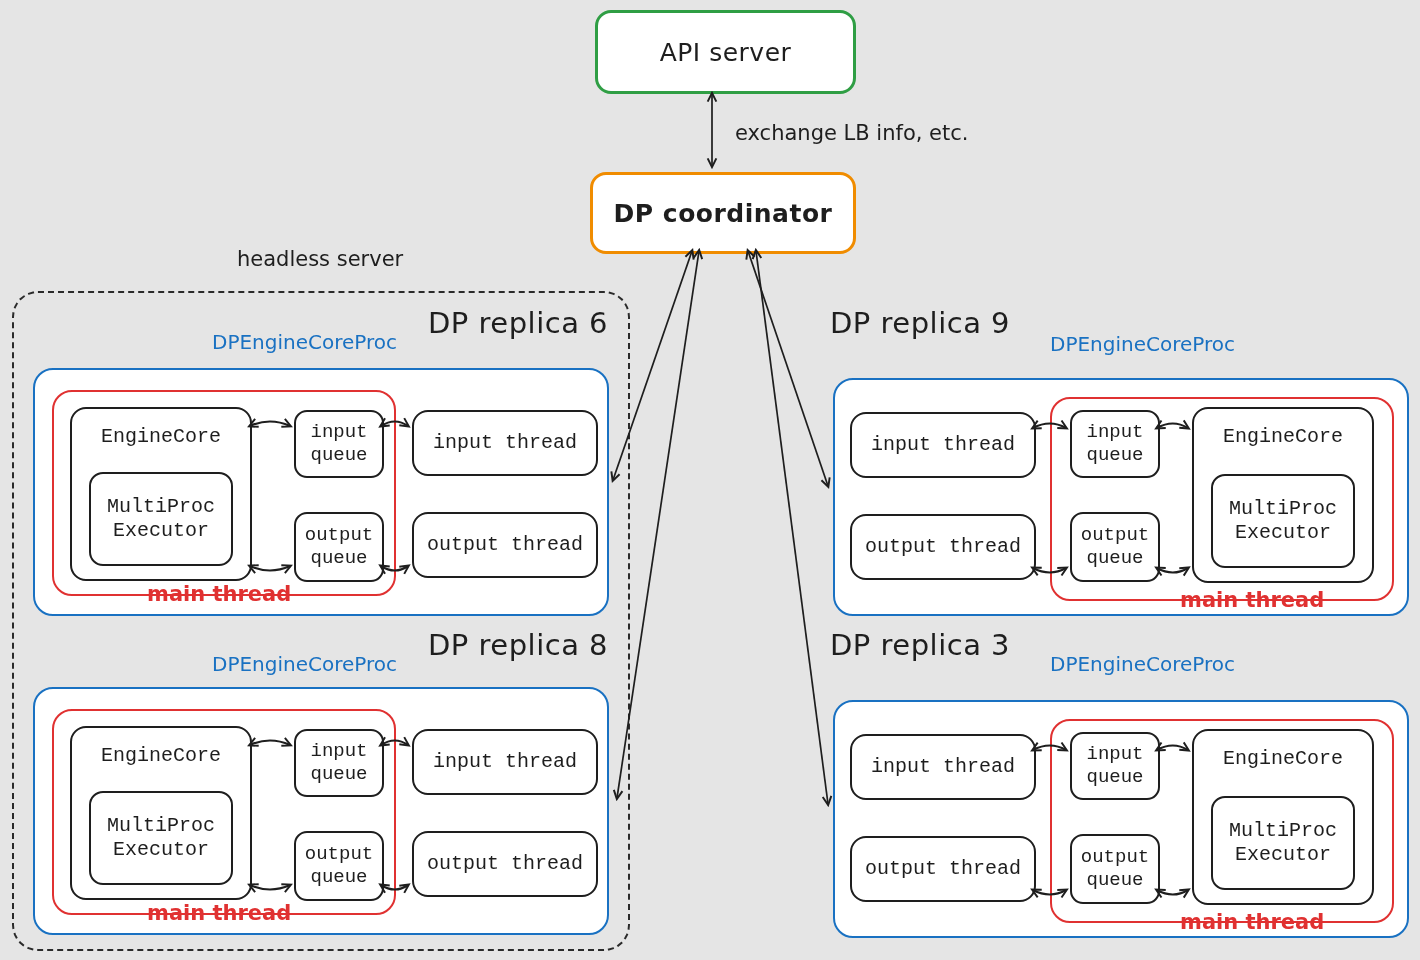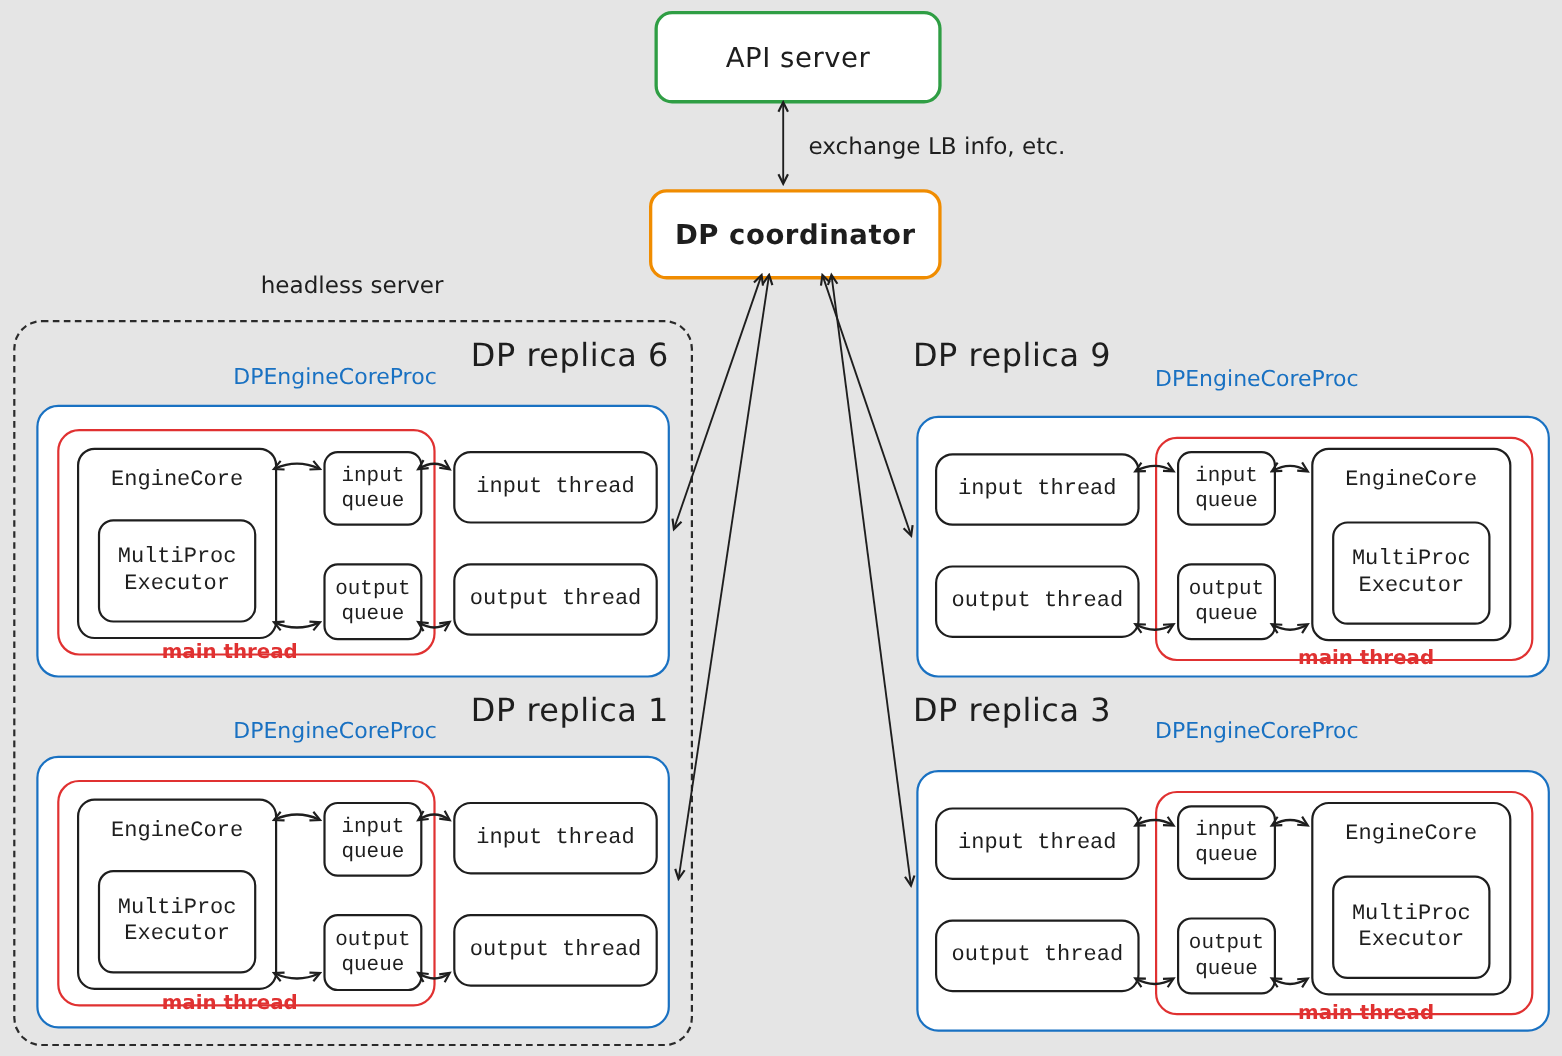--- a/index.html
+++ b/index.html
@@ -7,21 +7,21 @@
           font-family:"DejaVu Sans","Liberation Sans",sans-serif;color:#1e1e1e;}
   
   .bignode{position:absolute;display:flex;align-items:center;justify-content:center;
            border-radius:16px;background:#fff;font-size:25px;letter-spacing:.5px;}
   .api{border:3px solid var(--green);}
   .coord{border:3px solid var(--orange);font-weight:bold;}
   
   .lbl{position:absolute;font-size:21px;white-space:nowrap;}
   .title{position:absolute;font-size:29px;letter-spacing:.5px;white-space:nowrap;}
   .proclbl{position:absolute;font-size:20px;font-weight:500;color:var(--blue);white-space:nowrap;}
-  .mtlbl{position:absolute;font-size:18px;font-weight:600;color:var(--red);white-space:nowrap;z-index:6;}
+  .mtlbl{position:absolute;font-size:21px;font-weight:600;color:var(--red);white-space:nowrap;z-index:6;}
   
   .dashed{position:absolute;border:2.2px dashed #2a2a2a;border-radius:26px;}
   .replica{position:absolute;width:572px;border:2.6px solid var(--blue);border-radius:20px;background:#fff;}
   .redbox{position:absolute;border:2.6px solid var(--red);border-radius:20px;}
   
   .node{position:absolute;display:flex;align-items:center;justify-content:center;text-align:center;
         border:2.6px solid #1e1e1e;border-radius:16px;font-size:20px;line-height:1.2;
         white-space:pre-line;background:transparent;font-family:Liberation Mono, monospace;}
   .queue{font-size:19px;border-radius:13px;}
   .engine .nlabel{position:absolute;top:16px;left:0;right:0;text-align:center;font-size:20px;}
@@ -43,21 +43,21 @@
 
   <div class="bignode coord" style="left:590px;top:172px;width:260px;height:76px">
     <span>DP coordinator</span>
   </div>
 
   <div class="lbl" style="left:237px;top:247px">headless server</div>
   <div class="dashed" style="left:12px;top:291px;width:614px;height:656px"></div>
 
   <div class="title" style="left:428px;top:306px">DP replica 6</div>
   <div class="proclbl" style="left:212px;top:330px">DPEngineCoreProc</div>
-  <div class="title" style="left:428px;top:628px">DP replica 1</div>
+  <div class="title" style="left:428px;top:628px">DP replica 8</div>
   <div class="proclbl" style="left:212px;top:652px">DPEngineCoreProc</div>
   <div class="title" style="left:830px;top:306px">DP replica 9</div>
   <div class="proclbl" style="left:1050px;top:332px">DPEngineCoreProc</div>
   <div class="title" style="left:830px;top:628px">DP replica 3</div>
   <div class="proclbl" style="left:1050px;top:652px">DPEngineCoreProc</div>
 
   <div class="replica" style="left:33px;top:368px;height:244px">
     <div class="redbox" style="left:17px;top:20px;width:340px;height:202px"></div>
     <div class="node engine" style="left:35px;top:37px;width:178px;height:170px">
       <div class="nlabel">EngineCore</div>

